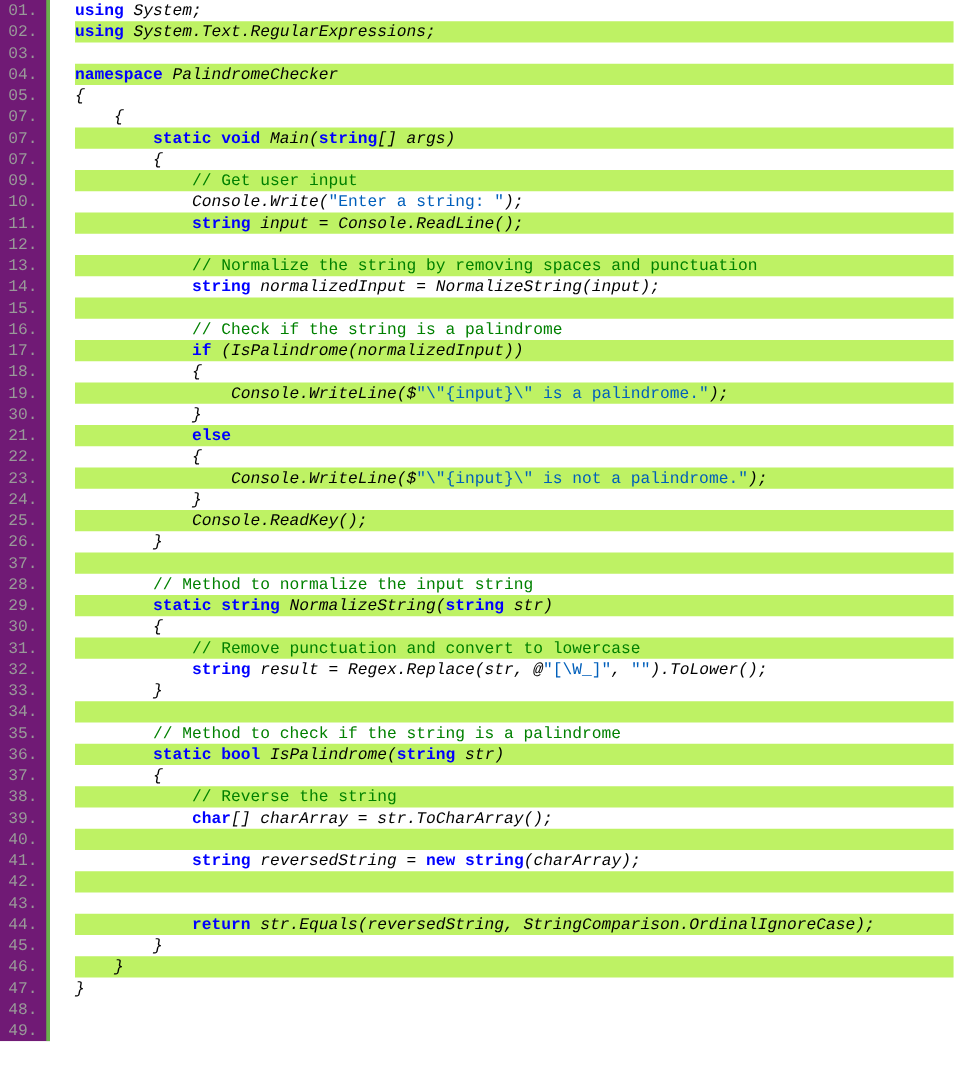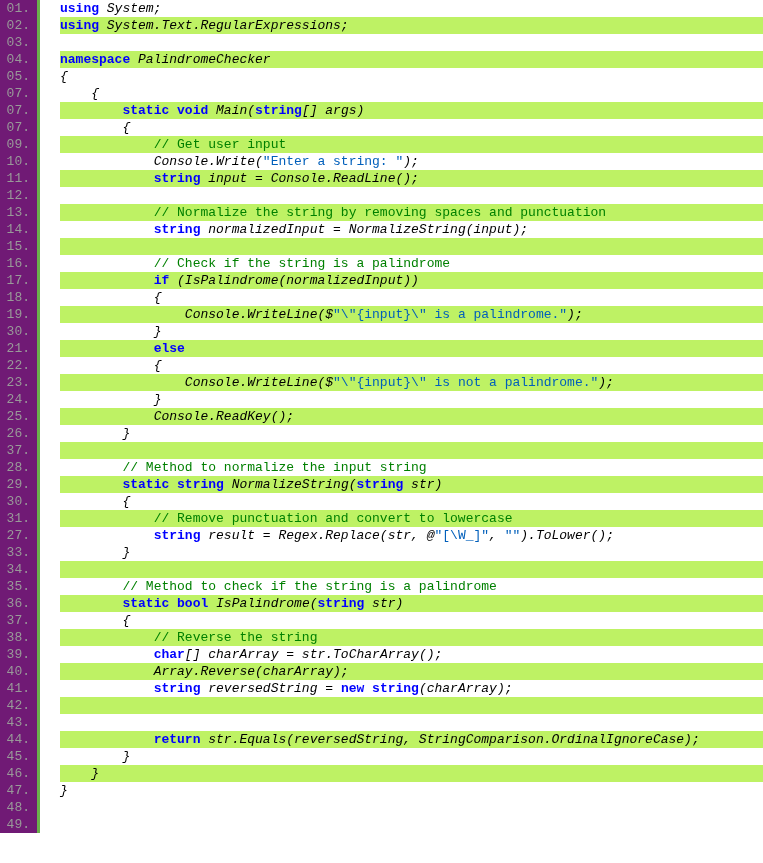--- a/index.html
+++ b/index.html
@@ -74,21 +74,21 @@
       <div class="ln">22.</div>
       <div class="ln">23.</div>
       <div class="ln">24.</div>
       <div class="ln">25.</div>
       <div class="ln">26.</div>
       <div class="ln">37.</div>
       <div class="ln">28.</div>
       <div class="ln">29.</div>
       <div class="ln">30.</div>
       <div class="ln">31.</div>
-      <div class="ln">27.</div>
+      <div class="ln">32.</div>
       <div class="ln">33.</div>
       <div class="ln">34.</div>
       <div class="ln">35.</div>
       <div class="ln">36.</div>
       <div class="ln">37.</div>
       <div class="ln">38.</div>
       <div class="ln">39.</div>
       <div class="ln">40.</div>
       <div class="ln">41.</div>
       <div class="ln">42.</div>
@@ -133,21 +133,21 @@
       <div class="code-line"><span>        </span><span class="plain">{</span></div>
       <div class="code-line alt"><span>            </span><span class="com">// Remove punctuation and convert to lowercase</span></div>
       <div class="code-line"><span>            </span><span class="type">string</span><span class="plain"> result = Regex.Replace(str, @</span><span class="str">"[\W_]"</span><span class="plain">, </span><span class="str">""</span><span class="plain">).ToLower();</span></div>
       <div class="code-line"><span>        </span><span class="plain">}</span></div>
       <div class="code-line alt"><span></span></div>
       <div class="code-line"><span>        </span><span class="com">// Method to check if the string is a palindrome</span></div>
       <div class="code-line alt"><span>        </span><span class="kw">static</span><span class="plain"> </span><span class="type">bool</span><span class="plain"> IsPalindrome(</span><span class="type">string</span><span class="plain"> str)</span></div>
       <div class="code-line"><span>        </span><span class="plain">{</span></div>
       <div class="code-line alt"><span>            </span><span class="com">// Reverse the string</span></div>
       <div class="code-line"><span>            </span><span class="type">char</span><span class="plain">[] charArray = str.ToCharArray();</span></div>
-      <div class="code-line alt"><span>            </span><span class="plain">Array.Reverse(charArray);</span></div>
+      <div class="code-line alt"><span>            </span></div>
       <div class="code-line"><span>            </span><span class="type">string</span><span class="plain"> reversedString = </span><span class="kw">new</span><span class="plain"> </span><span class="type">string</span><span class="plain">(charArray);</span></div>
       <div class="code-line alt"><span></span></div>
       <div class="code-line"><span>            </span></div>
       <div class="code-line alt"><span>            </span><span class="kw">return</span><span class="plain"> str.Equals(reversedString, StringComparison.OrdinalIgnoreCase);</span></div>
       <div class="code-line"><span>        </span><span class="plain">}</span></div>
       <div class="code-line alt"><span>    </span><span class="plain">}</span></div>
       <div class="code-line"><span></span><span class="plain">}</span></div>
     </div>
 </div>
 

